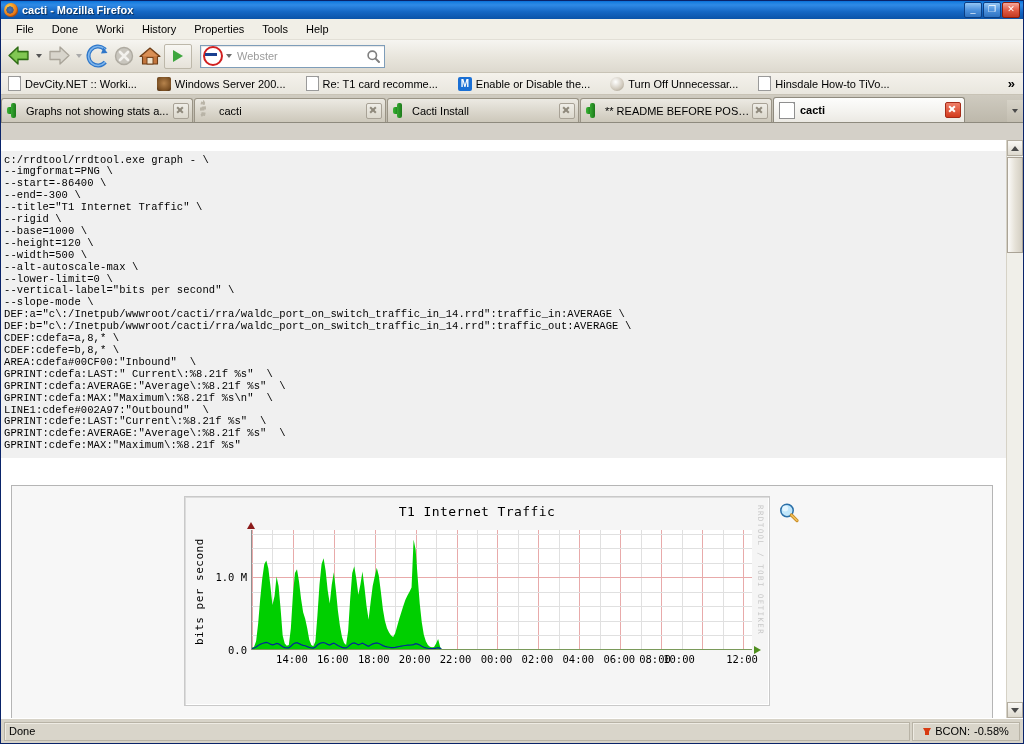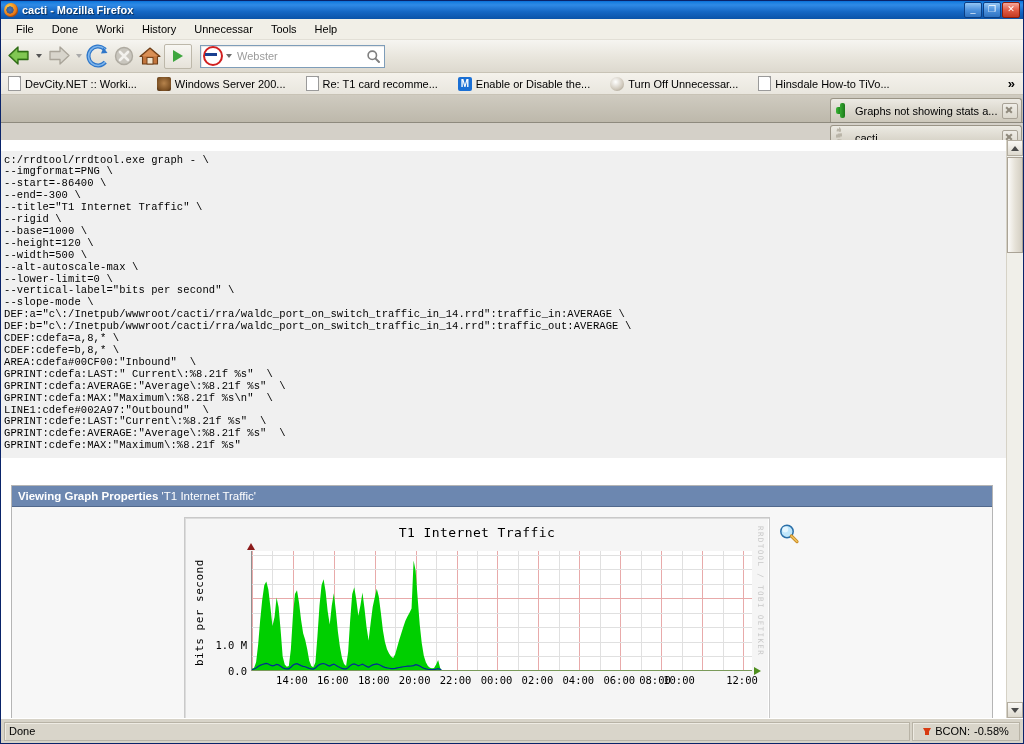--- a/index.html
+++ b/index.html
@@ -164,21 +164,21 @@
   .bm-m { background:#1a6fd4;color:#fff;font-weight:bold;font-size:10px;line-height:14px;text-align:center;border-radius:2px; }
   .bm-tv { border-radius:50%;background:radial-gradient(circle at 40% 35%,#ffffff,#cfc8bb 60%,#968e7e); }
   .bm-more { margin-left: auto; font-size: 13px; font-weight: bold; padding-right: 4px; }
 
   
   .tabstrip {
     height: 27px; background: linear-gradient(to bottom,#cfcbc0,#bdb8ab);
     display: flex; align-items: flex-end; padding: 0; position: relative;
     border-bottom: 1px solid #9d9customfix;
   }
-  .tabstrip { border-bottom: 1px solid #8e8a7e; flex-direction: column; }
+  .tabstrip { border-bottom: 1px solid #8e8a7e; }
   .tab {
     height: 24px; margin-top: 3px;
     display: flex; align-items: center;
     background: linear-gradient(to bottom,#eceae3,#d9d5ca 60%,#cdc8bb);
     border: 1px solid #9a9486; border-bottom: none;
     border-radius: 3px 3px 0 0;
     padding: 0 3px 0 5px; font-size: 11px; color: #000;
     width: 192px; box-sizing: border-box; flex: 0 0 auto;
     margin-right: 1px;
   }
@@ -394,21 +394,21 @@
       <div class="tb-btn"><i>❐</i></div>
       <div class="tb-btn close"><i>✕</i></div>
     </div>
   </div>
 
   <div class="menubar">
     <div class="menu-item">File</div>
     <div class="menu-item">Done</div>
     <div class="menu-item">Worki</div>
     <div class="menu-item">History</div>
-    <div class="menu-item">Unnecessar</div>
+    <div class="menu-item">Properties</div>
     <div class="menu-item">Tools</div>
     <div class="menu-item">Help</div>
   </div>
 
   <div class="navbar">
     <div class="arrow">
       <svg width="26" height="24" viewBox="0 0 26 24">
         <path d="M12 3 L3 11.5 L12 20 L12 15.5 L22 15.5 L22 7.5 L12 7.5 Z" fill="#6cb83f" stroke="#2f6b16" stroke-width="1.3" stroke-linejoin="round"></path>
         <path d="M11 5.5 L5 11.5 L11 17.5 L11 14 L20.6 14 L20.6 9 L11 9 Z" fill="#8fd061" opacity=".6"></path>
       </svg>
@@ -548,24 +548,20 @@
 GPRINT:cdefa:AVERAGE:"Average\:%8.21f %s"  \
 GPRINT:cdefa:MAX:"Maximum\:%8.21f %s\n"  \
 LINE1:cdefe#002A97:"Outbound"  \
 GPRINT:cdefe:LAST:"Current\:%8.21f %s"  \
 GPRINT:cdefe:AVERAGE:"Average\:%8.21f %s"  \
 GPRINT:cdefe:MAX:"Maximum\:%8.21f %s"</pre>
 
       <div class="gap"></div>
 
       <div class="panel">
-        <div class="panel-hdr">
-          <b>Viewing Graph Properties</b>
-          <span class="gname">'T1 Internet Traffic'</span>
-        </div>
         <div class="panel-body">
           <div class="graph-slot">
 
             <div class="rrdgraph">
               <div class="g-title">T1 Internet Traffic</div>
               <div class="g-ylabel">bits per second</div>
               <div class="g-watermark">RRDTOOL / TOBI OETIKER</div>
 
               <div class="axis-arrow-up"></div>
               <div class="axis-arrow-right"></div>
@@ -619,21 +615,21 @@
                     <line x1="0" y1="47.5" x2="500" y2="47.5" stroke="#e0e0e0" stroke-width="1"></line>
                     <line x1="0" y1="33.5" x2="500" y2="33.5" stroke="#e0e0e0" stroke-width="1"></line>
                     <line x1="0" y1="18.5" x2="500" y2="18.5" stroke="#e0e0e0" stroke-width="1"></line>
                     <line x1="0" y1="4.5" x2="500" y2="4.5" stroke="#e0e0e0" stroke-width="1"></line>
                     <line x1="0" y1="47.5" x2="500" y2="47.5" stroke="#e8aaaa" stroke-width="1"></line>
                     <line x1="0" y1="120.5" x2="500" y2="120.5" stroke="#e8aaaa" stroke-width="1"></line>
                     <path d="M 0.00 120.00 L 0.00 117.82 L 2.05 116.73 L 4.09 111.27 L 6.14 93.82 L 8.18 69.09 L 10.23 48.73 L 12.27 34.18 L 14.32 30.55 L 16.36 38.55 L 18.41 56.00 L 20.45 74.91 L 22.50 66.18 L 24.55 46.55 L 26.59 56.00 L 28.64 79.27 L 30.68 105.45 L 32.73 113.45 L 34.77 115.64 L 36.82 114.91 L 38.86 98.18 L 40.91 64.73 L 42.95 42.91 L 45.00 39.27 L 47.05 51.64 L 49.09 69.09 L 51.14 82.18 L 53.18 88.73 L 55.23 98.18 L 57.27 109.82 L 59.32 114.91 L 61.36 116.36 L 63.41 111.27 L 65.45 85.09 L 67.50 54.55 L 69.55 34.18 L 71.59 28.36 L 73.64 40.73 L 75.68 60.36 L 77.73 73.45 L 79.77 54.55 L 81.82 42.18 L 83.86 59.64 L 85.91 80.73 L 87.95 96.00 L 90.00 106.91 L 92.05 113.09 L 94.09 114.91 L 96.14 101.09 L 98.18 69.09 L 100.23 42.91 L 102.27 36.36 L 104.32 48.73 L 106.36 64.73 L 108.41 54.55 L 110.45 41.45 L 112.50 57.45 L 114.55 76.36 L 116.59 89.45 L 118.64 72.00 L 120.68 56.00 L 122.73 46.55 L 124.77 37.82 L 126.82 45.82 L 128.86 61.82 L 130.91 79.27 L 132.95 90.91 L 135.00 98.18 L 137.05 102.55 L 139.09 105.45 L 141.14 106.91 L 143.18 103.27 L 145.23 96.00 L 147.27 88.73 L 149.32 82.18 L 151.36 75.64 L 153.41 69.82 L 155.45 65.45 L 157.50 61.82 L 159.55 57.45 L 161.59 9.45 L 163.64 19.64 L 165.68 47.27 L 167.73 73.45 L 169.77 92.36 L 171.82 104.73 L 173.86 111.27 L 175.91 114.91 L 177.95 116.73 L 180.00 117.24 L 182.05 116.95 L 184.09 113.45 L 186.14 109.09 L 188.18 117.09 L 190.23 120.00 L 192.27 120.00 L 194.32 120.00 L 196.36 120.00 L 198.41 120.00 L 200.45 120.00 L 202.50 120.00 L 202.50 120.00 Z" fill="#00CF00" stroke="none"></path>
                     <path d="M 0.00 118.55 L 2.05 117.96 L 4.09 117.09 L 6.14 115.49 L 8.18 114.33 L 10.23 113.45 L 12.27 112.87 L 14.32 112.36 L 16.36 113.02 L 18.41 114.18 L 20.45 114.91 L 22.50 114.33 L 24.55 113.31 L 26.59 113.89 L 28.64 115.20 L 30.68 116.80 L 32.73 117.67 L 34.77 117.96 L 36.82 117.82 L 38.86 116.22 L 40.91 114.33 L 42.95 113.09 L 45.00 112.73 L 47.05 113.60 L 49.09 114.62 L 51.14 115.35 L 53.18 115.78 L 55.23 116.65 L 57.27 117.38 L 59.32 117.96 L 61.36 118.11 L 63.41 117.09 L 65.45 115.05 L 67.50 113.60 L 69.55 112.80 L 71.59 112.51 L 73.64 113.31 L 75.68 114.33 L 77.73 115.05 L 79.77 113.89 L 81.82 113.09 L 83.86 114.18 L 85.91 115.49 L 87.95 116.51 L 90.00 117.38 L 92.05 117.82 L 94.09 117.96 L 96.14 116.65 L 98.18 114.62 L 100.23 113.31 L 102.27 112.87 L 104.32 113.75 L 106.36 114.76 L 108.41 114.04 L 110.45 113.16 L 112.50 114.18 L 114.55 115.35 L 116.59 116.22 L 118.64 114.91 L 120.68 113.89 L 122.73 113.31 L 124.77 112.87 L 126.82 113.45 L 128.86 114.47 L 130.91 115.64 L 132.95 116.36 L 135.00 116.95 L 137.05 117.24 L 139.09 117.53 L 141.14 117.67 L 143.18 117.38 L 145.23 116.95 L 147.27 116.51 L 149.32 116.07 L 151.36 115.78 L 153.41 115.49 L 155.45 115.20 L 157.50 115.05 L 159.55 114.91 L 161.59 114.62 L 163.64 113.75 L 165.68 114.18 L 167.73 115.05 L 169.77 116.22 L 171.82 117.24 L 173.86 117.82 L 175.91 118.25 L 177.95 118.55 L 180.00 118.62 L 182.05 118.55 L 184.09 118.11 L 186.14 117.67 L 188.18 118.40 L 190.23 120.00 L 192.27 120.00 L 194.32 120.00 L 196.36 120.00 L 198.41 120.00 L 200.45 120.00 L 202.50 120.00" fill="none" stroke="#002A97" stroke-width="1.2"></path>
                     <line x1="0" y1="119.5" x2="500" y2="119.5" stroke="#7a9a5a" stroke-width="1"></line>
                   </svg>
-                <div class="ytick" id="ytick0" style="top: 47.2727px; margin-top: 47px;">1.0 M</div>
+                <div class="ytick" id="ytick0" style="top: 47.2727px;">1.0 M</div>
                 <div class="ytick" id="ytick1" style="top: 120px;">0.0</div>
               </div>
 
               <div class="xlabels" id="xlabels">
                   <span class="xlab" style="left: 40.9165px;">14:00</span>
                   <span class="xlab" style="left: 81.8331px;">16:00</span>
                   <span class="xlab" style="left: 122.75px;">18:00</span>
                   <span class="xlab" style="left: 163.666px;">20:00</span>
                   <span class="xlab" style="left: 204.583px;">22:00</span>
                   <span class="xlab" style="left: 245.499px;">00:00</span>

